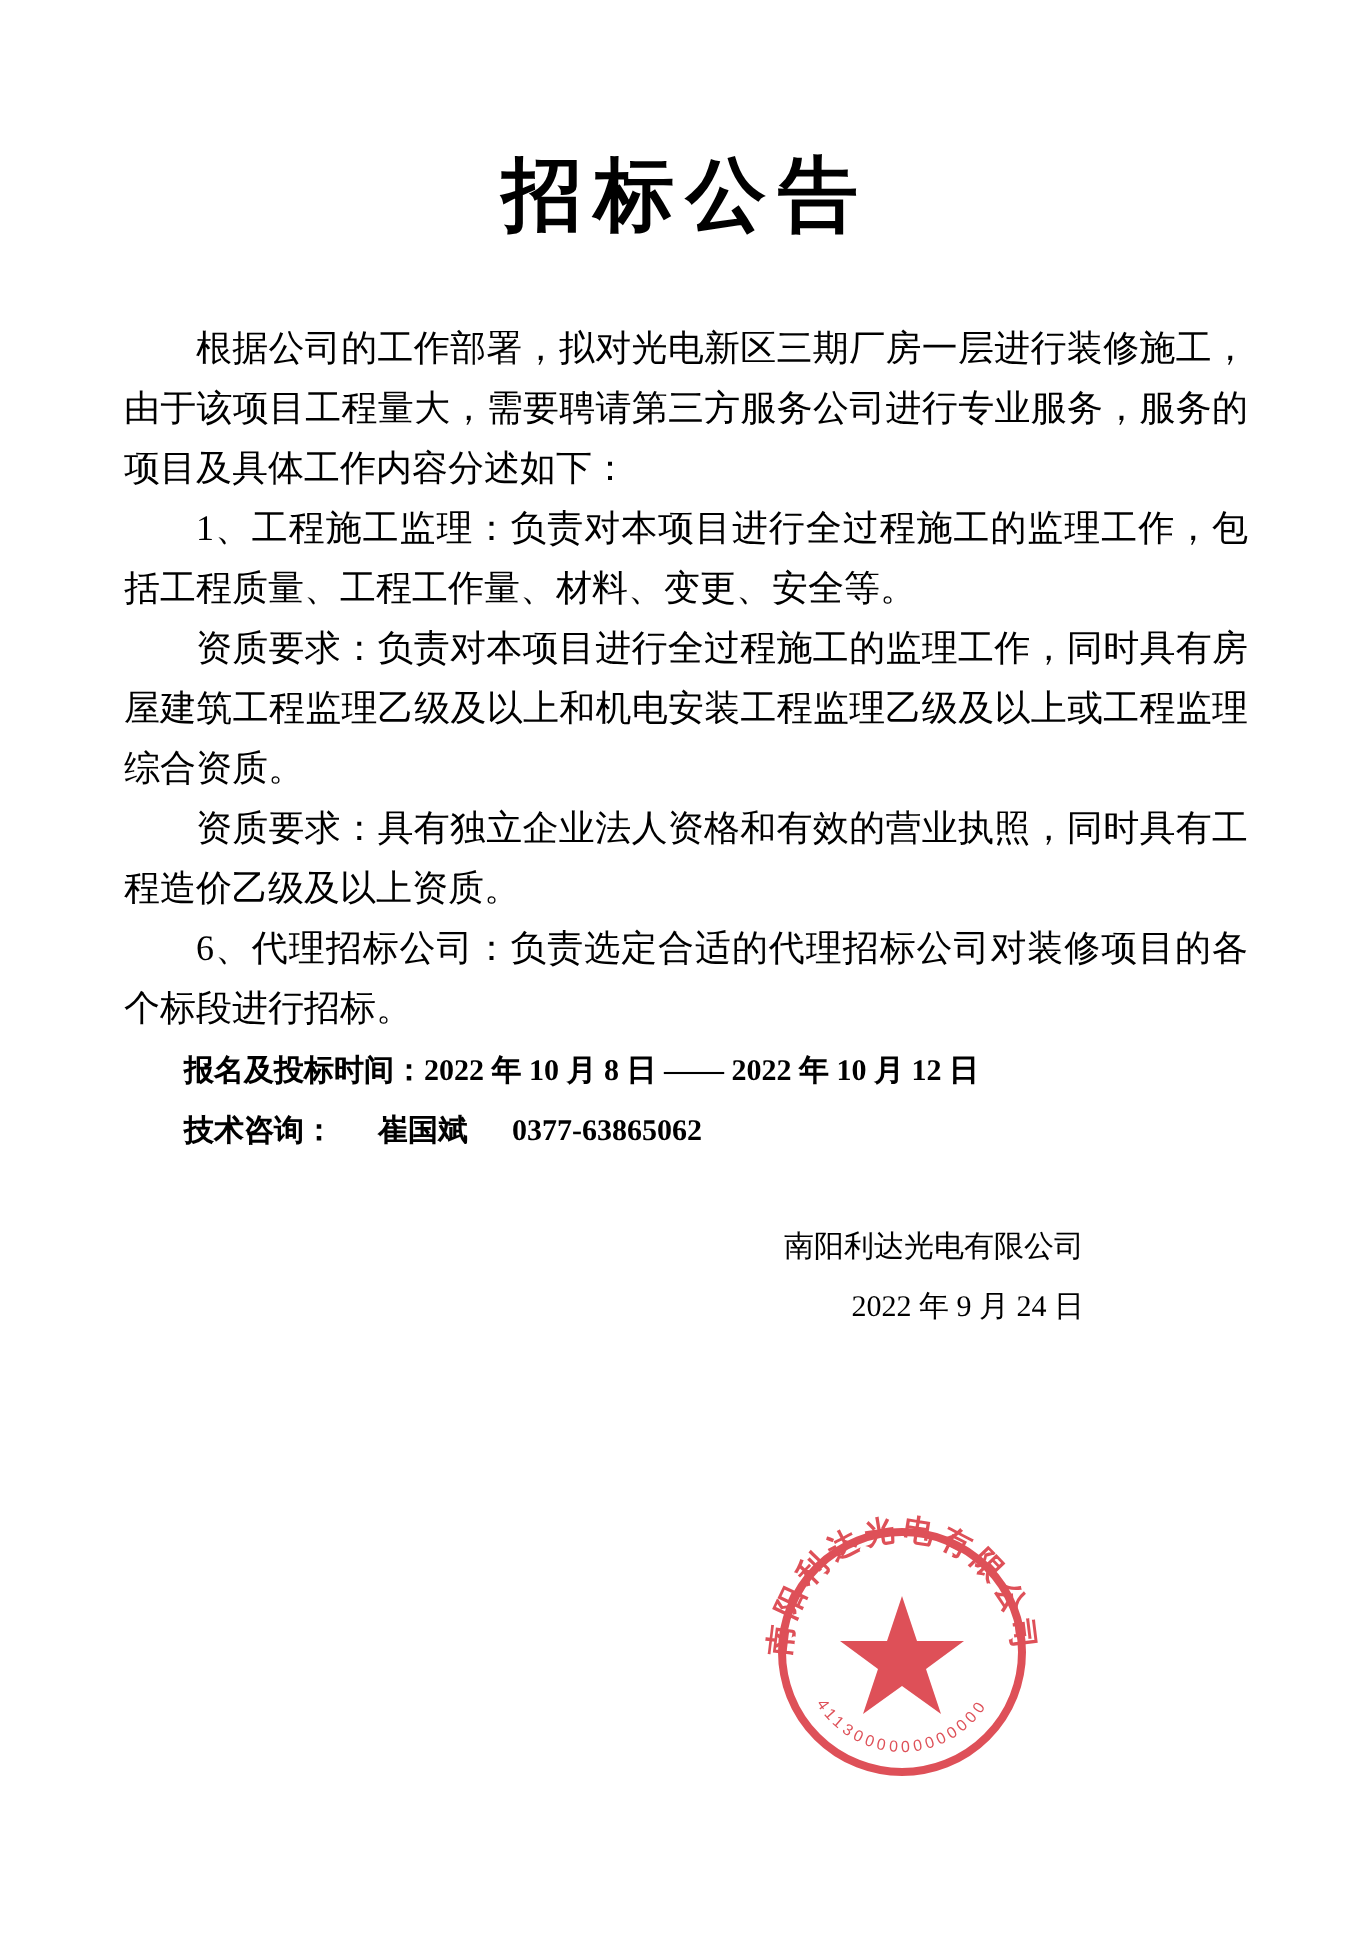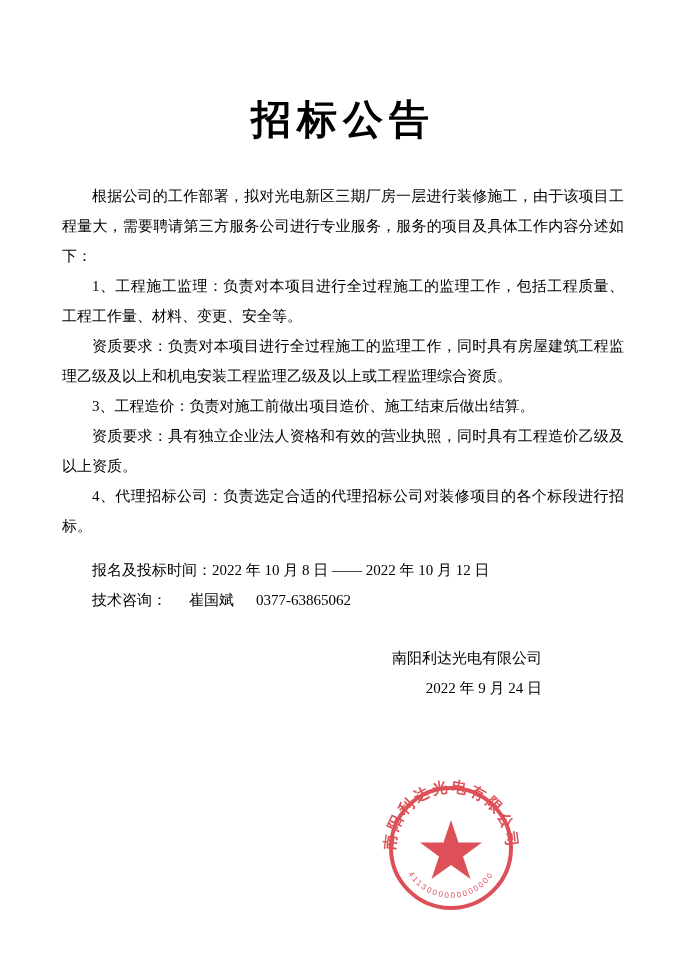--- a/index.html
+++ b/index.html
@@ -20,39 +20,40 @@
     width: 686px;
     height: 970px;
     box-sizing: border-box;
     padding: 0 62px;
   }
   .doc-title {
     text-align: center;
     font-size: 40px;
     font-weight: bold;
     letter-spacing: 6px;
-    margin: 92px 0 0 0;
+    margin: 70px 0 0 0;
     font-family: "Liberation Serif", "DejaVu Serif", serif;
   }
   .body-block {
     margin-top: 34px;
   }
   p.para {
     margin: 0 0 0 0;
-    font-size: 15px;
+    font-size: 18px;
     line-height: 30px;
     text-align: justify;
     text-justify: inter-ideograph;
     text-indent: 2em;
   }
   .lbl {
     font-weight: normal;
   }
   .info-lines {
-    margin-top: 14px;
+    margin-top: 2px;
+    font-weight: bold;
   }
   p.info {
     margin: 0;
     font-size: 15px;
     line-height: 30px;
     text-indent: 2em;
   }
   .gap-s { display:inline-block; width: 10px; }
   .gap-m { display:inline-block; width: 22px; }
   .sign-block {
@@ -91,30 +92,27 @@
     <p class="para">
       <span class="lbl">1、工程施工监理：</span><span>负责对本项目进行全过程施工的监理工作，包括工程质量、工程工作量、材料、变更、安全等。</span>
     </p>
 
     <p class="para">
       <span>资质要求：负责对本项目进行全过程施工的监理工作，同时具有房屋建筑工程监理乙级及以上和机电安装工程监理乙级及以上或工程监理综合资质。</span>
     </p>
 
 
 
-    <p class="para">
-      <span class="lbl">3、工程造价：</span><span>负责对施工前做出项目造价、施工结束后做出结算。</span>
-    </p>
 
     <p class="para">
       <span>资质要求：具有独立企业法人资格和有效的营业执照，同时具有工程造价乙级及以上资质。</span>
     </p>
 
     <p class="para">
-      <span class="lbl">4、代理招标公司：</span><span>负责选定合适的代理招标公司对装修项目的各个标段进行招标。</span>
+      <span class="lbl">6、代理招标公司：</span><span>负责选定合适的代理招标公司对装修项目的各个标段进行招标。</span>
     </p>
 
 
     <div class="info-lines">
       <p class="info">
         <span>报名及投标时间：</span><span>2022 年 10 月 8 日 —— 2022 年 10 月 12 日</span>
       </p>
       <p class="info">
         <span>技术咨询：</span><span class="gap-m"></span><span>崔国斌</span><span class="gap-m"></span><span>0377-63865062</span>
       </p>

